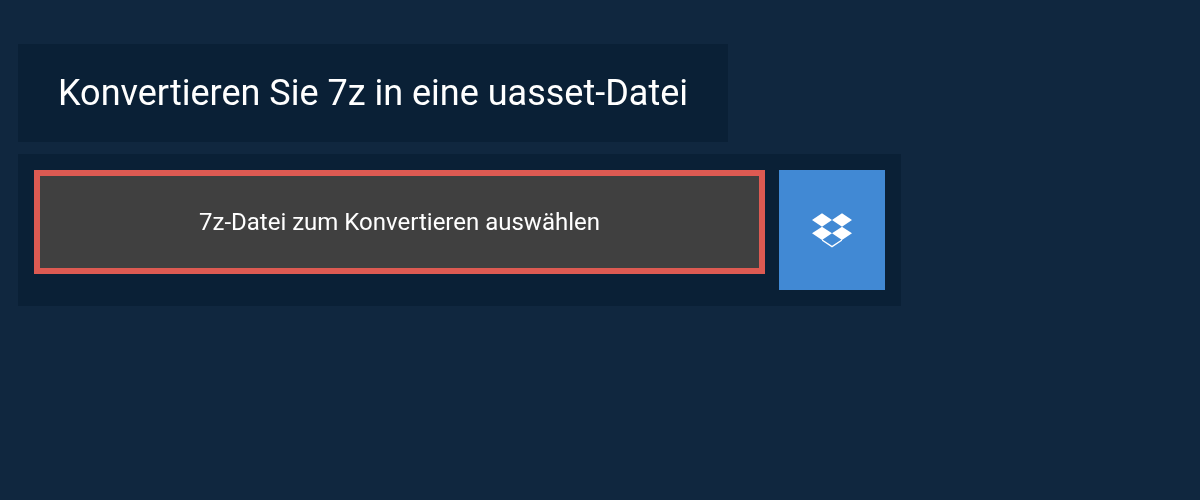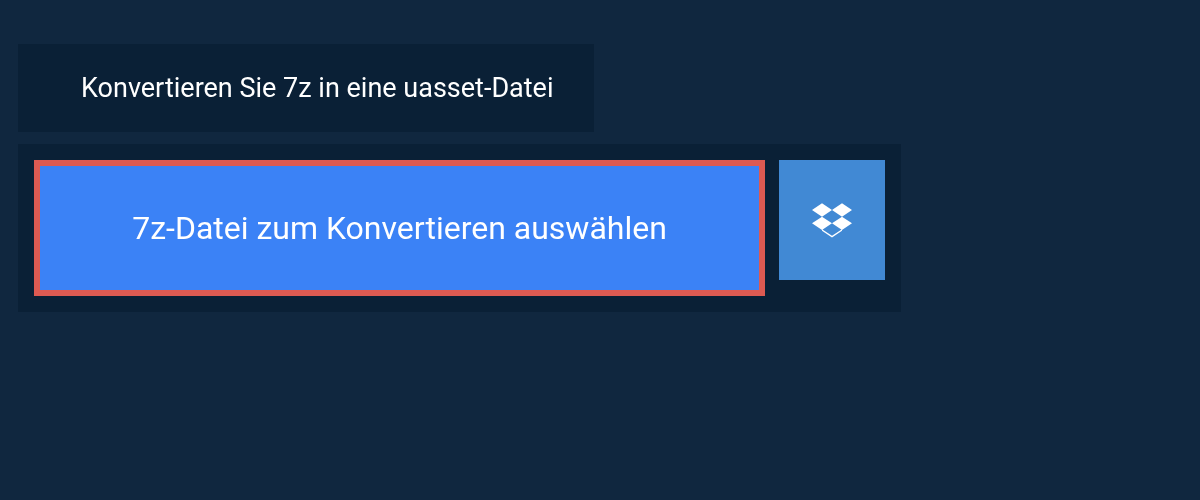--- a/index.html
+++ b/index.html
@@ -16,47 +16,46 @@
     }
     .header-tab {
       display: inline-block;
       background: #0a2036;
       padding: 28px 40px;
       margin-left: 18px;
       margin-top: 44px;
     }
     .header-title {
       color: #ffffff;
-      font-size: 27px;
+      font-size: 36px;
       font-weight: 400;
-      margin-left: 23px;
     }
     .panel {
       background: #0a2036;
       margin-left: 18px;
       margin-top: 12px;
       padding: 16px;
       width: 883px;
     }
     .button-row {
       display: flex;
       gap: 14px;
     }
     .select-button {
       flex: 1;
-      background: #3b82f6;
+      background: #404040;
       border: 6px solid #dd5a52;
       color: #ffffff;
-      font-size: 32px;
+      font-size: 24px;
       font-weight: 400;
       font-family: inherit;
       display: flex;
       align-items: center;
       justify-content: center;
-      height: 136px;
+      height: 104px;
       cursor: pointer;
     }
     .dropbox-button {
       width: 106px;
       height: 120px;
       background: #4189d4;
       border: none;
       display: flex;
       align-items: center;
       justify-content: center;

